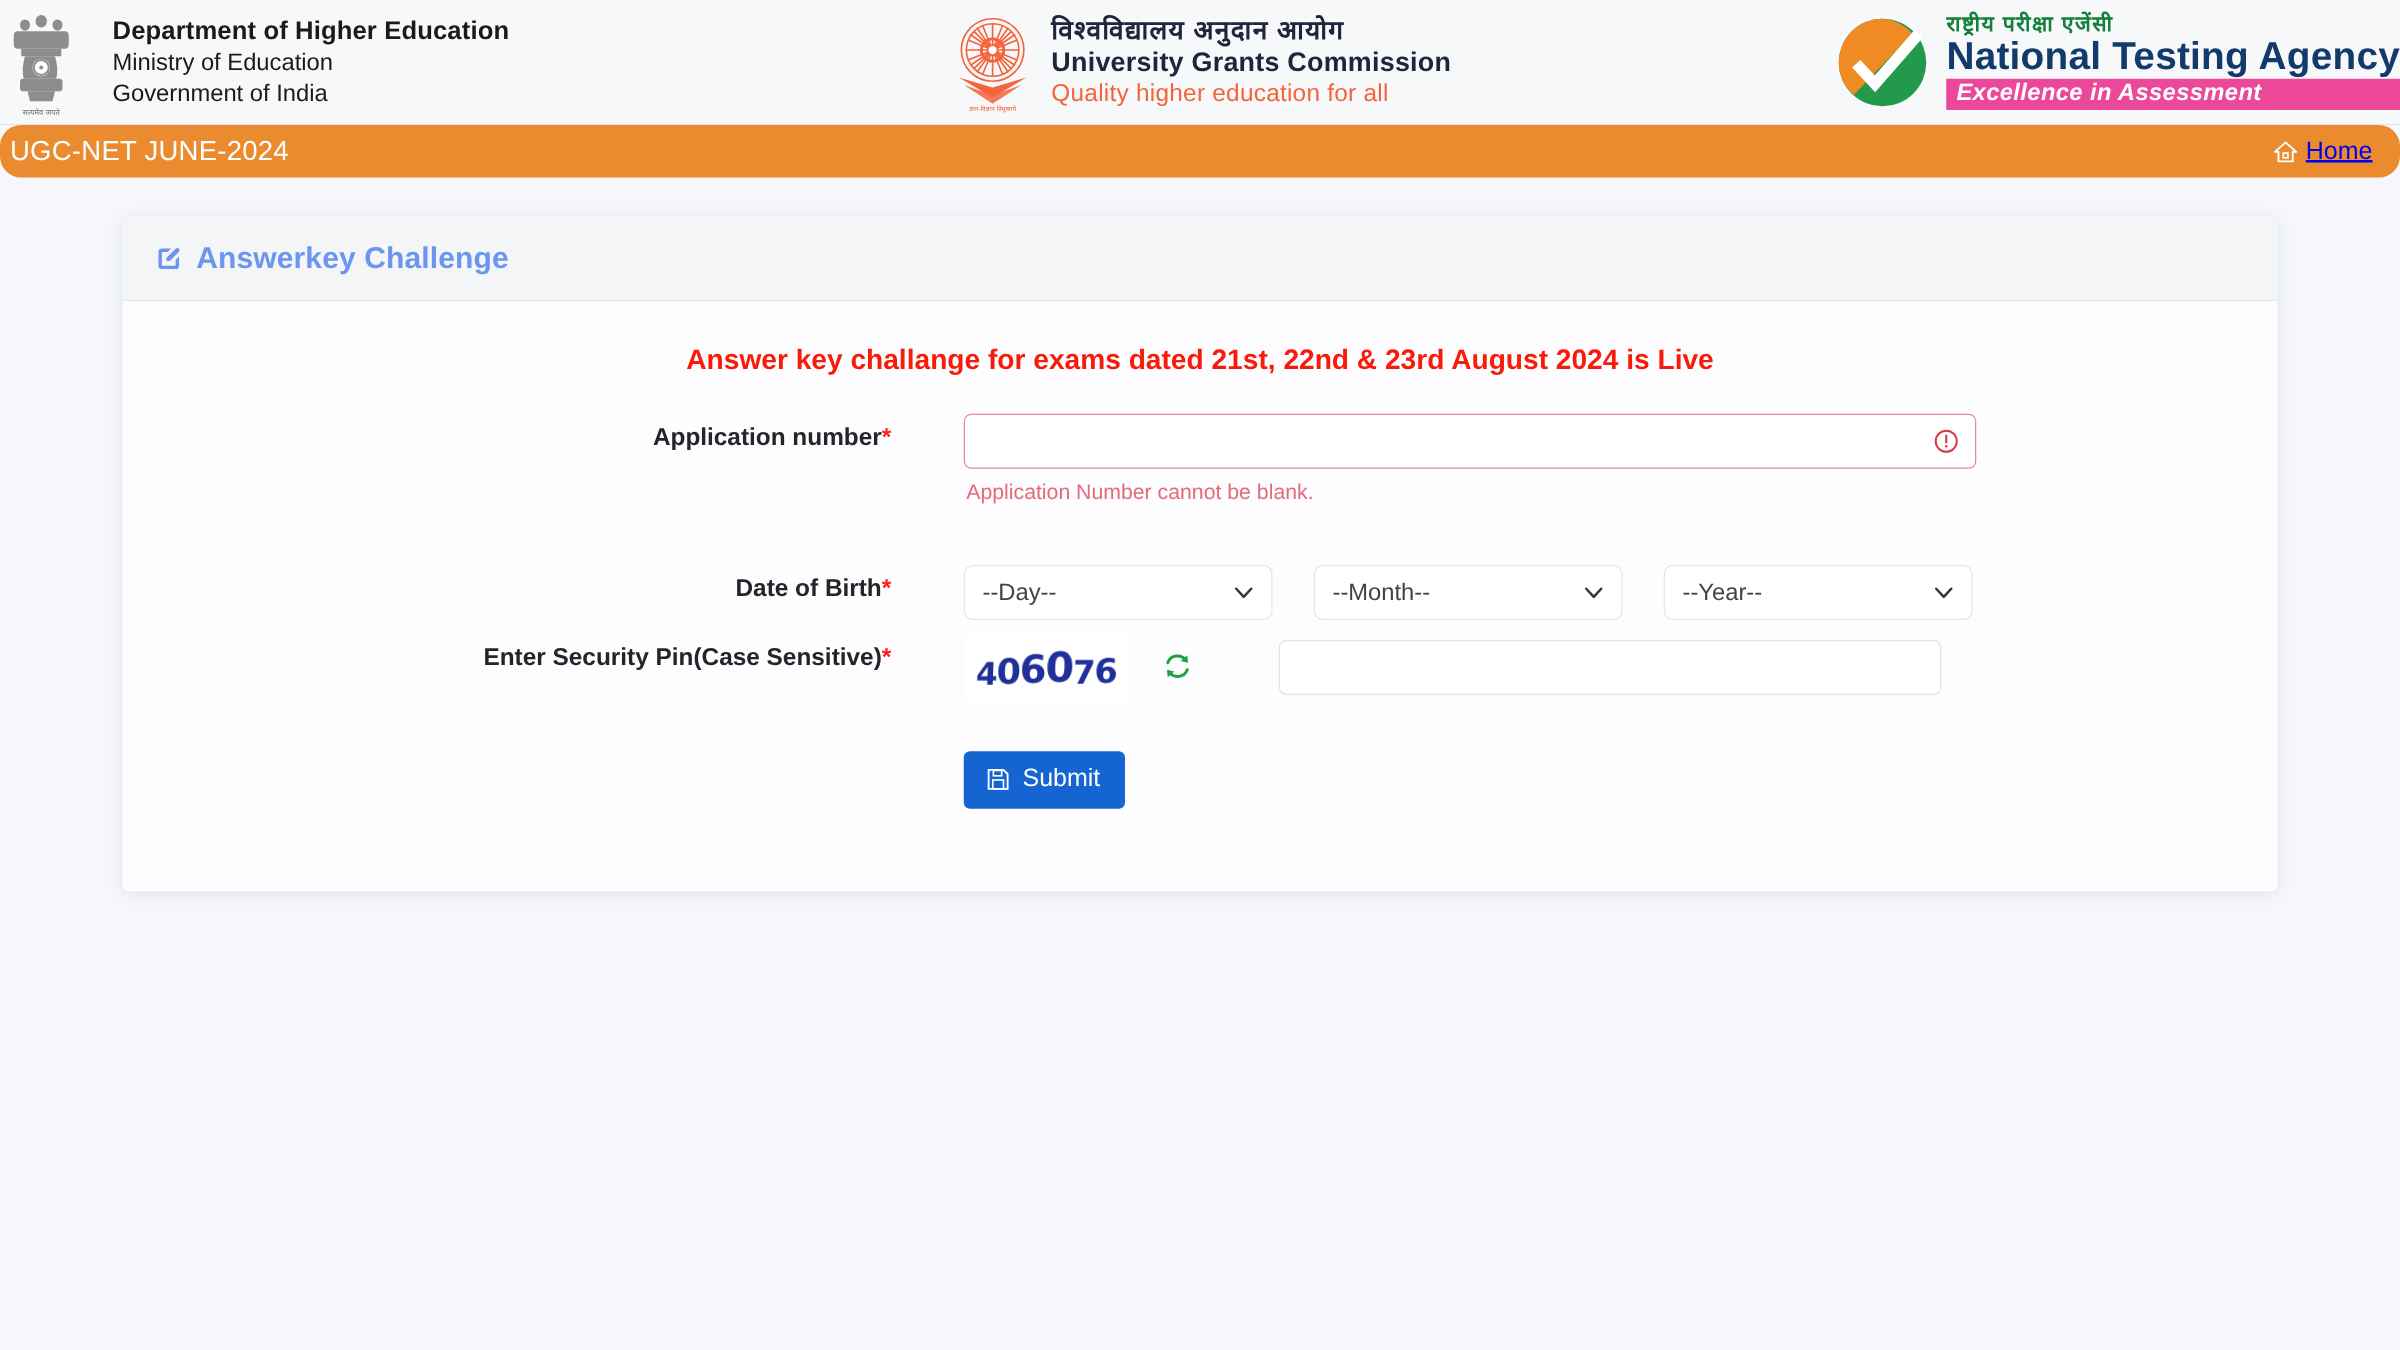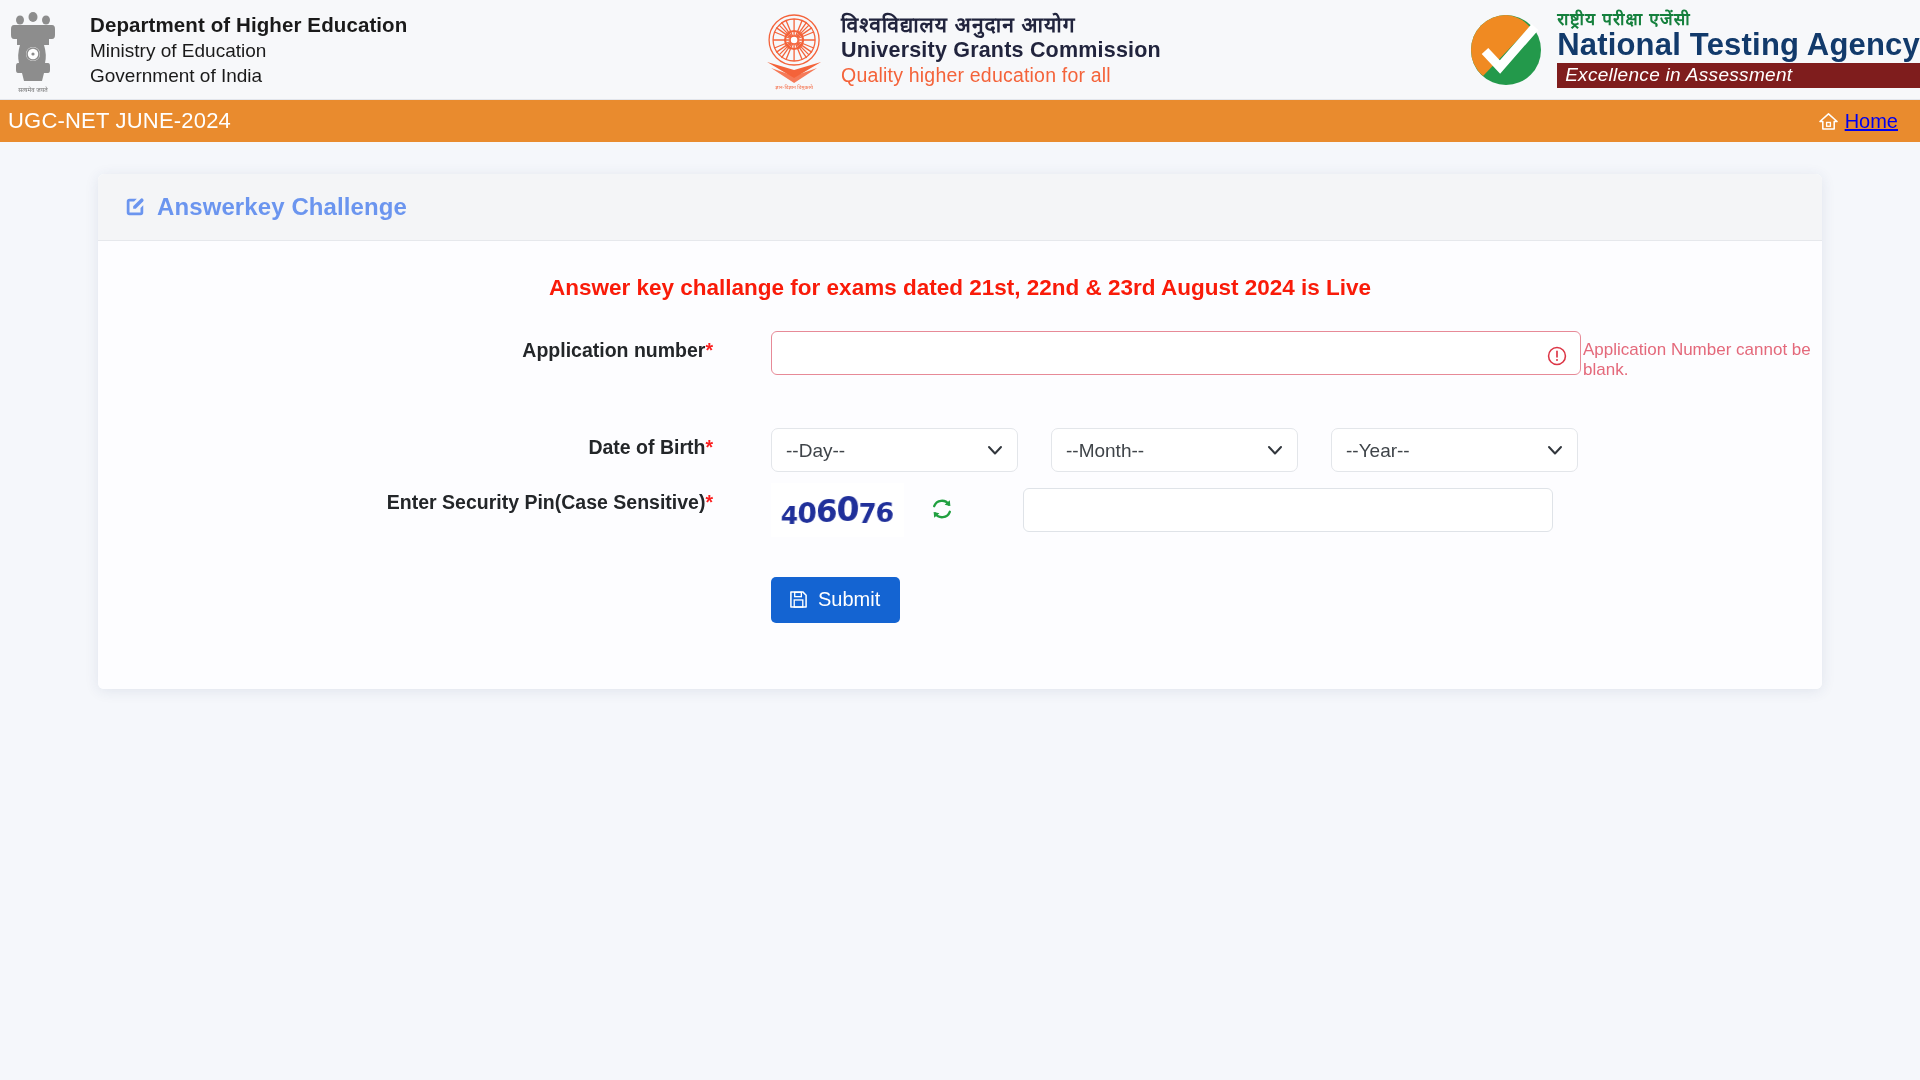--- a/index.html
+++ b/index.html
@@ -67,35 +67,36 @@
   .nta-mark { width: 78px; height: 78px; flex: 0 0 78px; }
   .nta-text { line-height: 1.08; }
   .nta-text .hi {
     font-size: 17px; font-weight: 700; color: #15803d; letter-spacing: 1.2px;
   }
   .nta-text .en {
     font-size: 31px; font-weight: 700; color: #123a6b; letter-spacing: .2px;
     line-height: 1.02;
   }
   .nta-text .ribbon {
-    background: #7f1d1d; color: #ffffff;
-    font-size: 19px; font-weight: 400; font-style: italic;
+    background: #ec4899; color: #ffffff;
+    font-size: 19px; font-weight: 700; font-style: italic;
     padding: 2px 8px 3px 8px; display: block; letter-spacing: .3px;
     margin-top: 2px;
   }
 
   
   .navbar {
     height: 42px;
     background: #e98b2e;
     display: flex;
     align-items: center;
     justify-content: space-between;
     padding: 0 22px 0 8px;
     color: #ffffff;
+    border-radius: 17px;
   }
   .nav-title { font-size: 22px; font-weight: 500; letter-spacing: .2px; }
   .nav-right { display: flex; align-items: center; gap: 7px; font-size: 20px; font-weight: 500; }
   .nav-right .home-icon { display: inline-flex; align-items: center; }
 
   
   .page { padding: 32px 98px 0 98px; }
   .card {
     background: #ffffff;
     border-radius: 6px;
@@ -131,21 +132,21 @@
   .form-label {
     width: 645px;
     flex: 0 0 645px;
     text-align: right;
     padding: 8px 30px 0 0;
     font-size: 19.5px;
     font-weight: bold;
     color: #232629;
   }
   .req { color: #fb2020; font-weight: bold; }
-  .form-control-area { flex: 1 1 auto; display: flex; flex-direction: row; }
+  .form-control-area { flex: 1 1 auto; display: flex; flex-direction: column; }
 
   .input-wrap { position: relative; width: 810px; }
   .text-input {
     width: 810px; height: 44px;
     border: 1px solid #dfe3e8;
     border-radius: 6px;
     background: #ffffff;
     font-size: 18px;
     padding: 6px 44px 6px 14px;
     color: #333;

